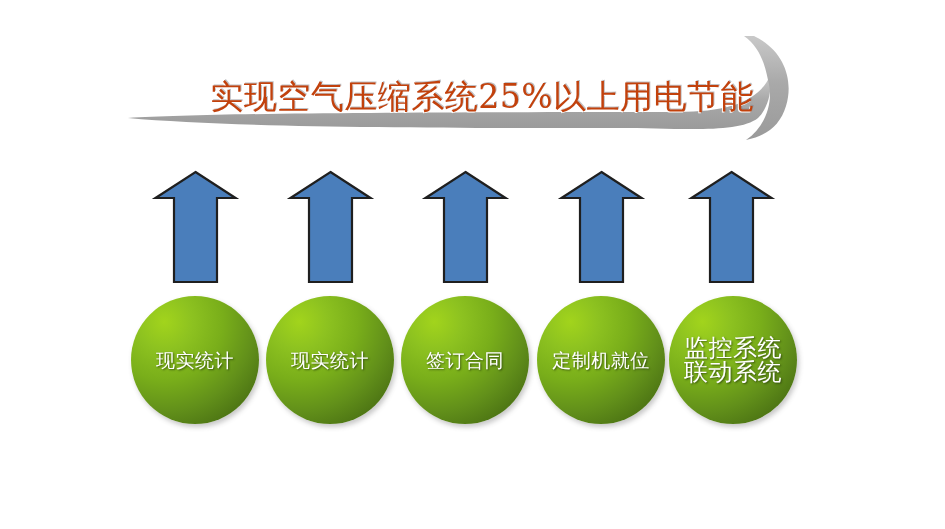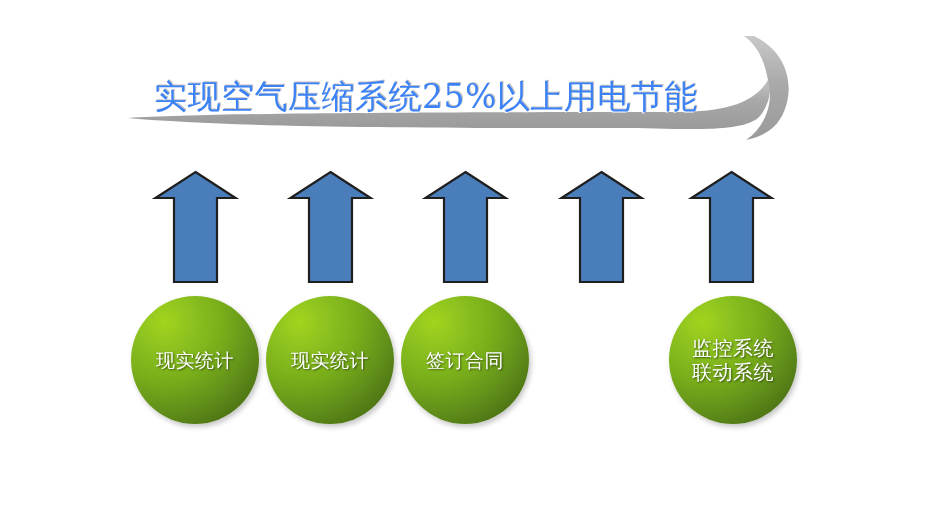--- a/index.html
+++ b/index.html
@@ -33,27 +33,27 @@
     position: absolute;
     left: 0;
     top: 0;
     overflow: visible;
   }
   #title-text {
     position: absolute;
     left: 36px;
     top: 46px;
     width: 600px;
-    text-align: left;
+    text-align: right;
     font-family: "DejaVu Serif", "Liberation Serif", serif;
     font-size: 33px;
     line-height: 42px;
     letter-spacing: 0.5px;
     white-space: nowrap;
-    color: #3b82f6;
+    color: #c2410c;
     text-shadow: -1px 1px 0 rgba(255,255,255,0.95),
                   1px -1px 0 rgba(118,118,126,0.45);
   }
 
   
   #process-row {
     position: absolute;
     left: 0;
     top: 0;
     width: 836px;
@@ -165,28 +165,31 @@
         <span class="step-label">签订合同</span>
       </div>
     </div>
 
     <div class="step" style="left:534px;">
       <div class="step-arrow">
         <svg width="135" height="118" viewBox="0 0 135 118">
           <polygon points="67.5,4 107.5,30 89,30 89,114 46,114 46,30 27.5,30" fill="#4a7ebb" stroke="#1f1f1f" stroke-width="2.2" stroke-linejoin="miter"></polygon>
         </svg>
       </div>
+      <div class="step-circle">
+        <span class="step-label">定制机就位</span>
+      </div>
     </div>
 
     <div class="step" style="left:666px;">
       <div class="step-arrow">
         <svg width="135" height="118" viewBox="0 0 135 118">
           <polygon points="65.5,4 105.5,30 87,30 87,114 44,114 44,30 25.5,30" fill="#4a7ebb" stroke="#1f1f1f" stroke-width="2.2" stroke-linejoin="miter"></polygon>
         </svg>
       </div>
       <div class="step-circle">
-        <span class="step-label" style="font-size:20px;line-height:24px;">监控系统
+        <span class="step-label" style="font-size:24px;line-height:24px;">监控系统
 联动系统</span>
       </div>
     </div>
 
   </div>
 </div>
 
 </body></html>

